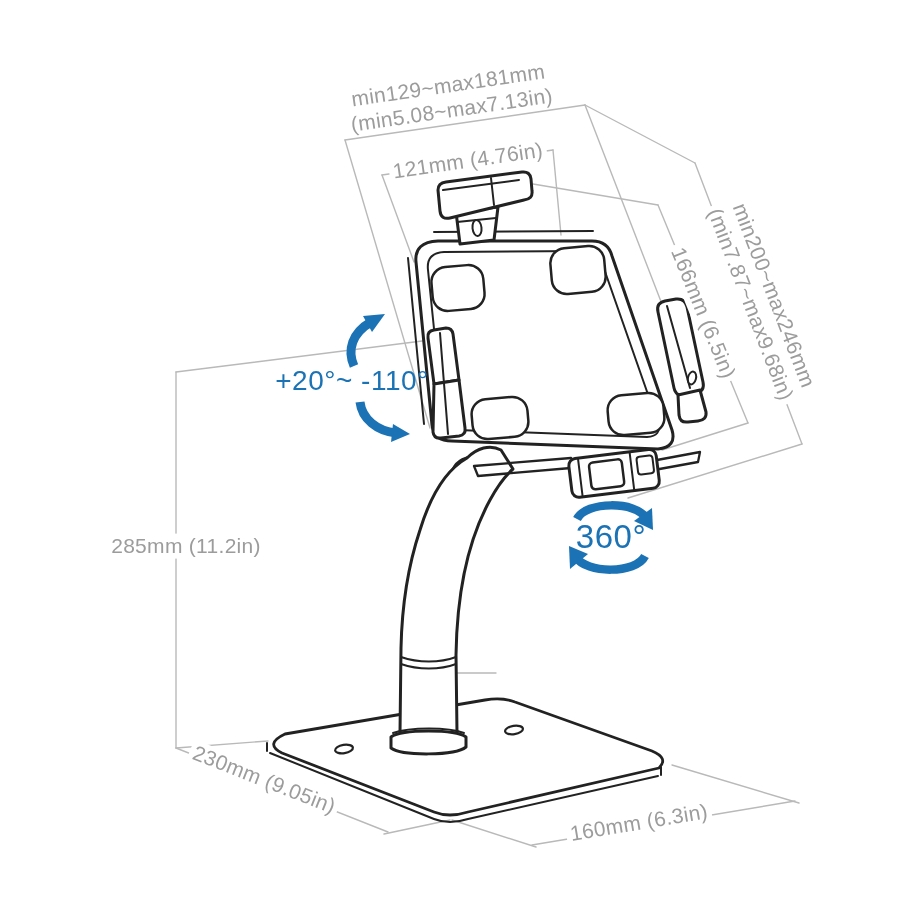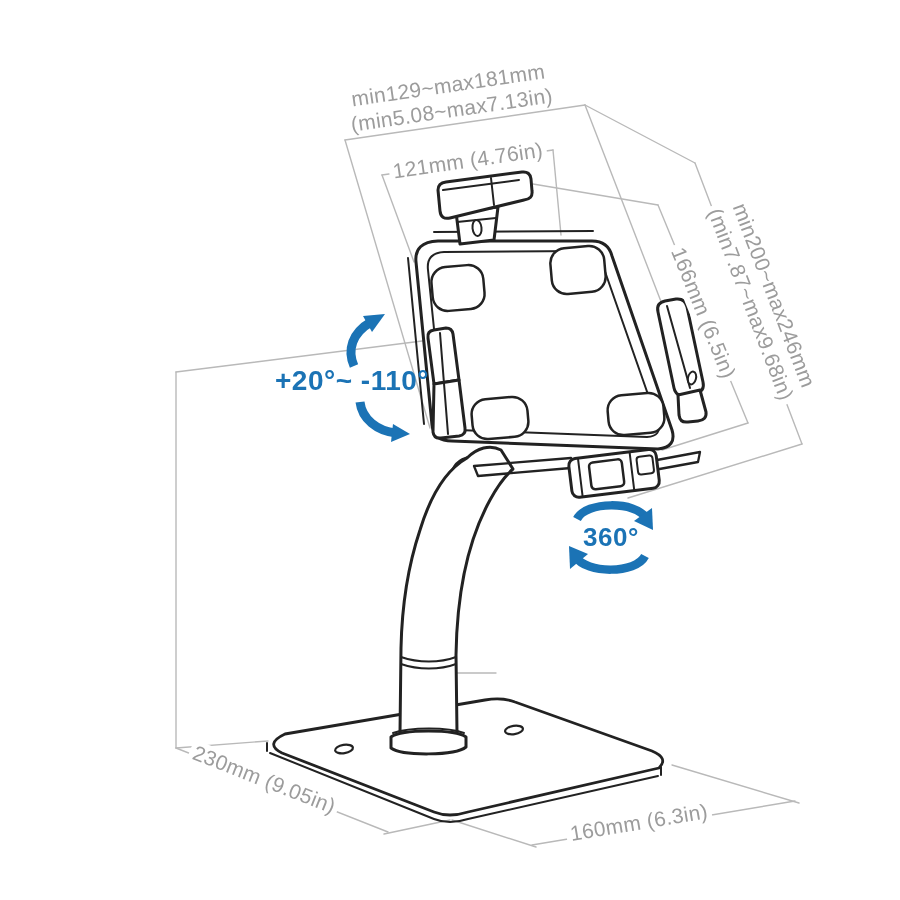--- a/index.html
+++ b/index.html
@@ -9,25 +9,25 @@
   }
   #art{position:absolute;left:0;top:0;}
   .lbl{
     position:absolute;white-space:nowrap;color:#9c9c9c;font-size:21px;
     letter-spacing:.3px;background:#fff;padding:0 4px;line-height:1.18;
     transform:translate(-50%,-50%) rotate(var(--r,0deg));
     transform-origin:center center;text-align:center;
   }
   .lbl.nobg{background:transparent;padding:0;}
   .lbl.blue{
-    color:#1b73b5;font-weight:bold;font-size:28px;background:transparent;
+    color:#1b73b5;font-weight:normal;font-size:28px;background:transparent;
     letter-spacing:.5px;
     text-align:center;
   }
-  .lbl.blue360{font-size:26px;}
+  .lbl.blue360{font-size:33px;}
   .lbl .l2{display:block;}
 </style>
 </head>
 <body>
 
 <div id="stage">
 
 <svg id="art" width="900" height="900" viewBox="0 0 900 900">
 
   <g stroke="#b9b9b9" stroke-width="1.4" fill="none" stroke-linecap="round">
@@ -149,19 +149,20 @@
 
 <div class="lbl" style="left:762px;top:300px;--r:69deg">
   <span>min200~max246mm</span>
   <span class="l2">(min7.87~max9.68in)</span>
 </div>
 
 <div class="lbl blue" style="left:352px;top:381px">+20°~ -110°</div>
 
 <div class="lbl blue blue360" style="left:611px;top:537px">360°</div>
 
+<div class="lbl" style="left:186px;top:546px">285mm (11.2in)</div>
 
 
 <div class="lbl" style="left:264px;top:780px;--r:21.5deg">230mm (9.05in)</div>
 
 <div class="lbl" style="left:639px;top:823px;--r:-9.5deg">160mm (6.3in)</div>
 
 </div>
 
 </body></html>

